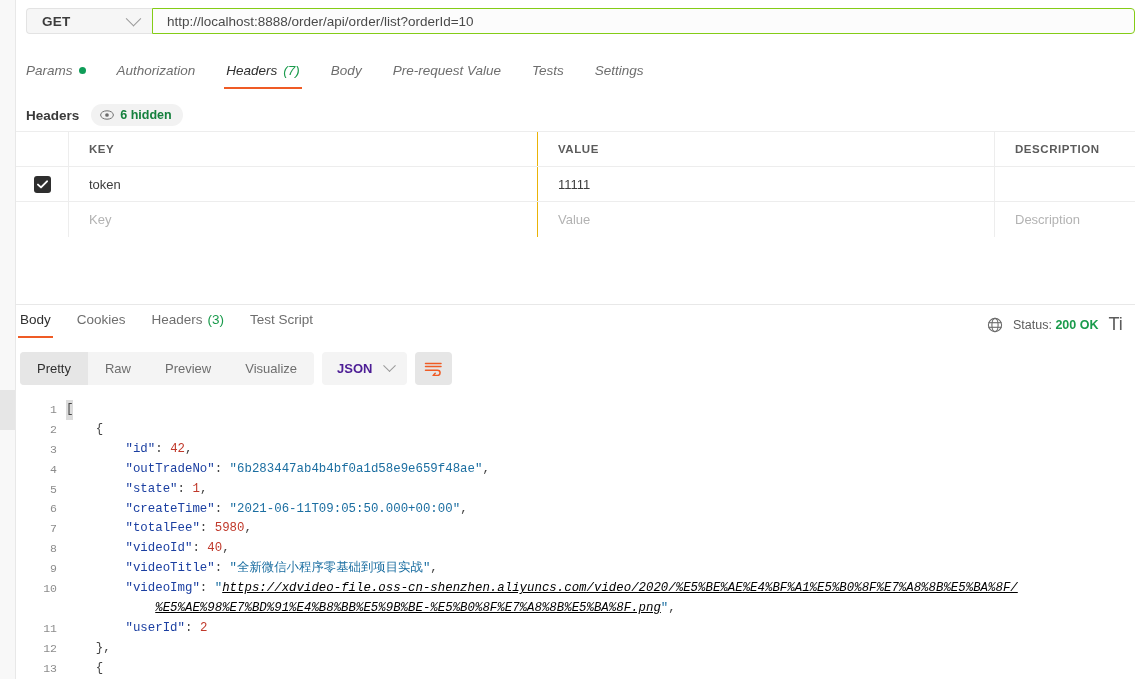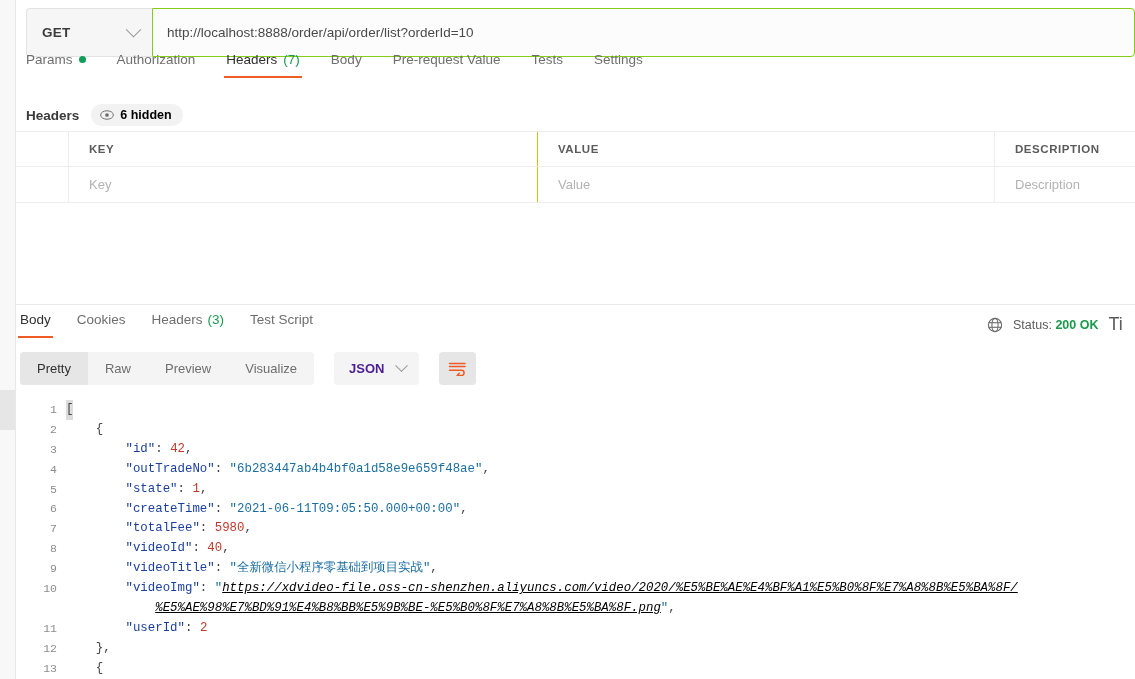--- a/index.html
+++ b/index.html
@@ -31,21 +31,21 @@
   .left-scroll-thumb {
     position: absolute; left: 0; top: 390px;
     width: 15px; height: 40px;
     background: #e6e6e6;
     border-radius: 0px;
   }
 
   
   .req-bar {
     position: absolute; left: 26px; top: 8px;
-    right: 0; height: 49px;
+    right: 0; height: 26px;
     display: flex; align-items: stretch;
   }
   .method-box {
     width: 126px;
     background: #f6f6f6;
     border: 1px solid #e3e3e3;
     border-right: none;
     border-radius: 4px 0 0 4px;
     display: flex; align-items: center;
     justify-content: space-between;
@@ -72,23 +72,23 @@
     cursor: text;
     overflow: hidden;
   }
   .url-text {
     font-size: 13.5px; color: #4a4a4a;
     white-space: nowrap;
   }
 
   
   .req-tabs {
-    position: absolute; left: 26px; top: 52px;
+    position: absolute; left: 26px; top: 63px;
     right: 0; height: 34px;
-    display: flex; align-items: flex-start;
+    display: flex; align-items: flex-start; font-style: italic;
   }
   .rtab {
     position: relative;
     font-size: 13.5px; color: #6e6e6e;
     padding: 0 0 11px 0;
     margin-right: 31px;
     cursor: pointer;
     white-space: nowrap;
     display: flex; align-items: center; gap: 6px;
   }
@@ -113,21 +113,21 @@
     font-size: 13.5px; font-weight: 700; color: #3a3a3a;
     margin-right: 12px;
   }
   .hidden-pill {
     background: #f2f2f2;
     border-radius: 13px;
     padding: 4px 11px 4px 9px;
     display: flex; align-items: center; gap: 6px;
     cursor: pointer;
   }
-  .hidden-pill span.lbl { font-size: 12.5px; color: #000000; font-weight: 700; }
+  .hidden-pill span.lbl { font-size: 12.5px; color: #15803d; font-weight: 700; }
   .eye { display: block; }
 
   
   .tbl {
     position: absolute; left: 16px; top: 131px;
     right: 0;
     border-top: 1px solid #ededed;
     border-bottom: 1px solid #ededed;
   }
   .tr { display: flex; height: 35px; border-bottom: 1px solid #ededed; }
@@ -201,21 +201,21 @@
     display: flex; align-items: center; gap: 10px;
     overflow: hidden; width: 148px;
   }
   .status-txt { font-size: 12.5px; color: #5c5c5c; white-space: nowrap; }
   .status-code { color: #1a9b4c; font-weight: 700; }
   .time-clip { font-size: 18px; color: #5c5c5c; white-space: nowrap; }
 
   
   .body-toolbar {
     position: absolute; left: 20px; top: 352px;
-    display: flex; align-items: center; gap: 20px;
+    display: flex; align-items: center; gap: 8px;
   }
   .seg-group {
     display: flex; background: #f4f4f4; border-radius: 4px;
     height: 33px; overflow: hidden;
   }
   .seg {
     display: flex; align-items: center;
     padding: 0 17px;
     font-size: 13px; color: #6e6e6e;
     cursor: pointer;
@@ -345,20 +345,38 @@
         <span class="th-txt">KEY</span>
       </div>
       <div class="cell-val">
         <span class="th-txt">VALUE</span>
       </div>
       <div class="cell-desc">
         <span class="th-txt">DESCRIPTION</span>
       </div>
     </div>
 
+    <div class="tr">
+      <div class="cell-chk">
+        <span class="chkbox">
+          <svg width="11" height="9" viewBox="0 0 11 9">
+            <path d="M1 4.6 L4 7.4 L10 1.3" fill="none" stroke="#fff" stroke-width="1.9" stroke-linecap="round" stroke-linejoin="round"></path>
+          </svg>
+        </span>
+      </div>
+      <div class="cell-key">
+        <span class="td-txt">token</span>
+      </div>
+      <div class="cell-val">
+        <span class="td-txt">11111</span>
+      </div>
+      <div class="cell-desc">
+        <span class="td-txt"></span>
+      </div>
+    </div>
 
     <div class="tr">
       <div class="cell-chk"></div>
       <div class="cell-key">
         <span class="td-ph">Key</span>
       </div>
       <div class="cell-val">
         <span class="td-ph">Value</span>
       </div>
       <div class="cell-desc">

